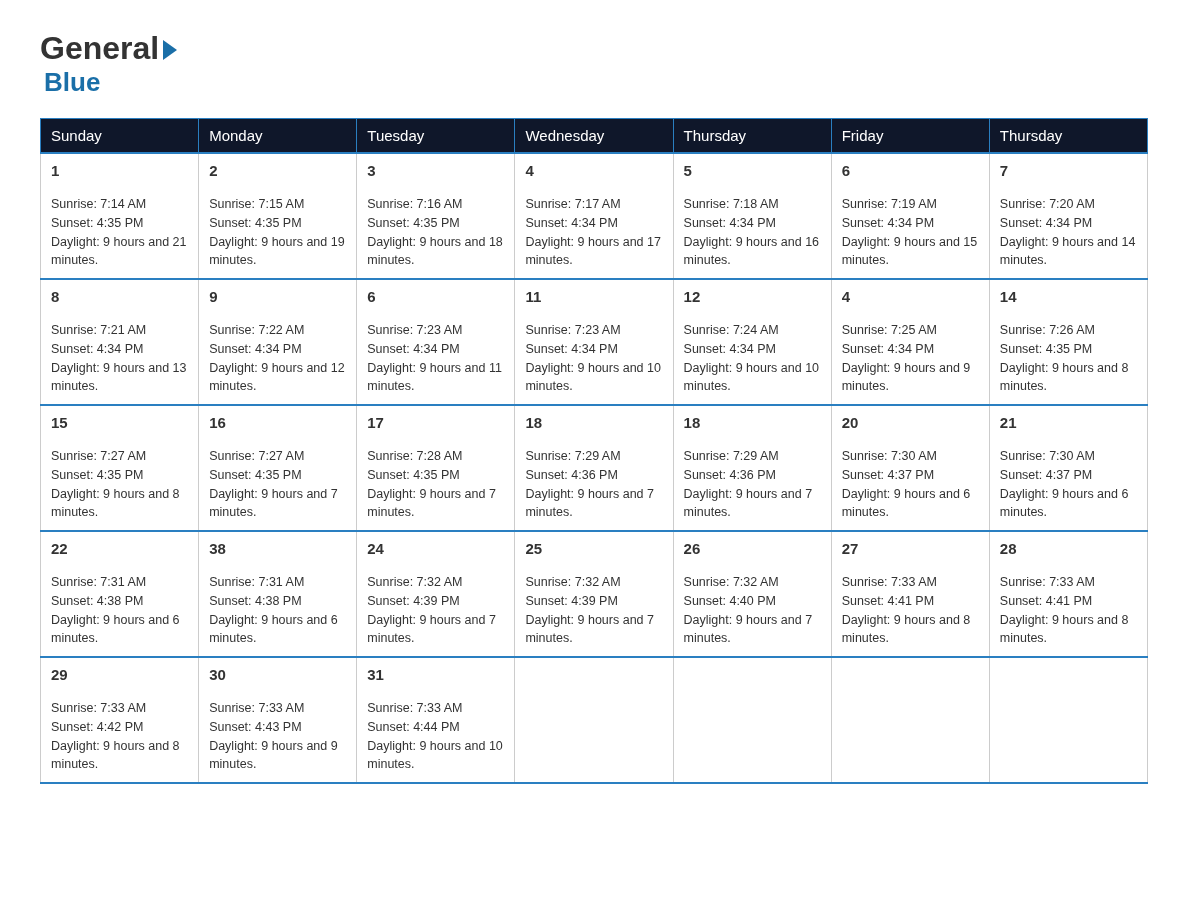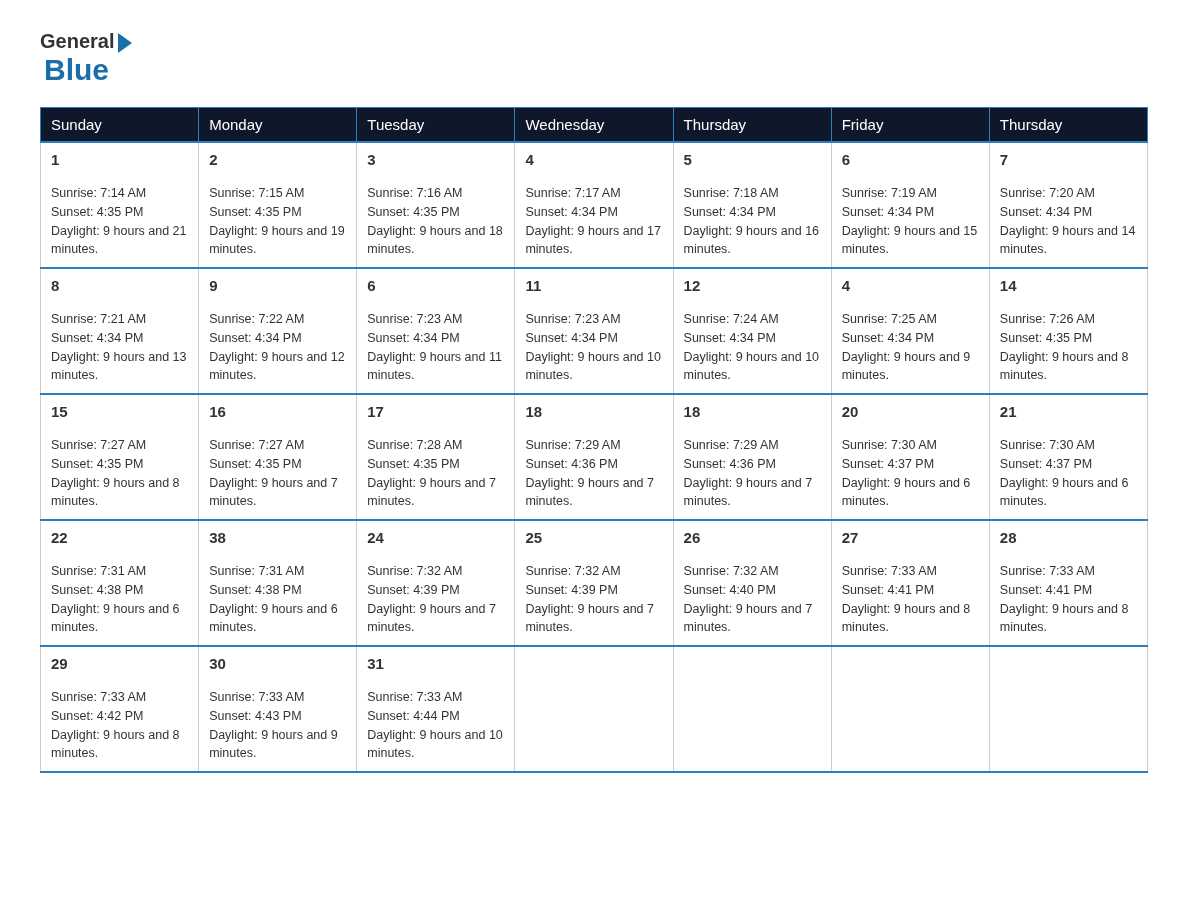--- a/index.html
+++ b/index.html
@@ -19,35 +19,35 @@
     .logo {
       display: flex;
       flex-direction: column;
       align-items: flex-start;
     }
     .logo-top {
       display: flex;
       align-items: center;
     }
     .logo-general {
-      font-size: 20px;
+      font-size: 32px;
       font-weight: bold;
       color: #333;
     }
     .logo-arrow {
       width: 0;
       height: 0;
       border-left: 14px solid #1a6fa8;
       border-top: 10px solid transparent;
       border-bottom: 10px solid transparent;
       margin-left: 4px;
       margin-top: 2px;
     }
     .logo-blue {
-      font-size: 30px;
+      font-size: 26px;
       font-weight: bold;
       color: #1a6fa8;
       margin-left: 4px;
     }
     .title-area {
       text-align: right;
     }
     .month-title {
       font-size: 52px;
       font-weight: bold;

